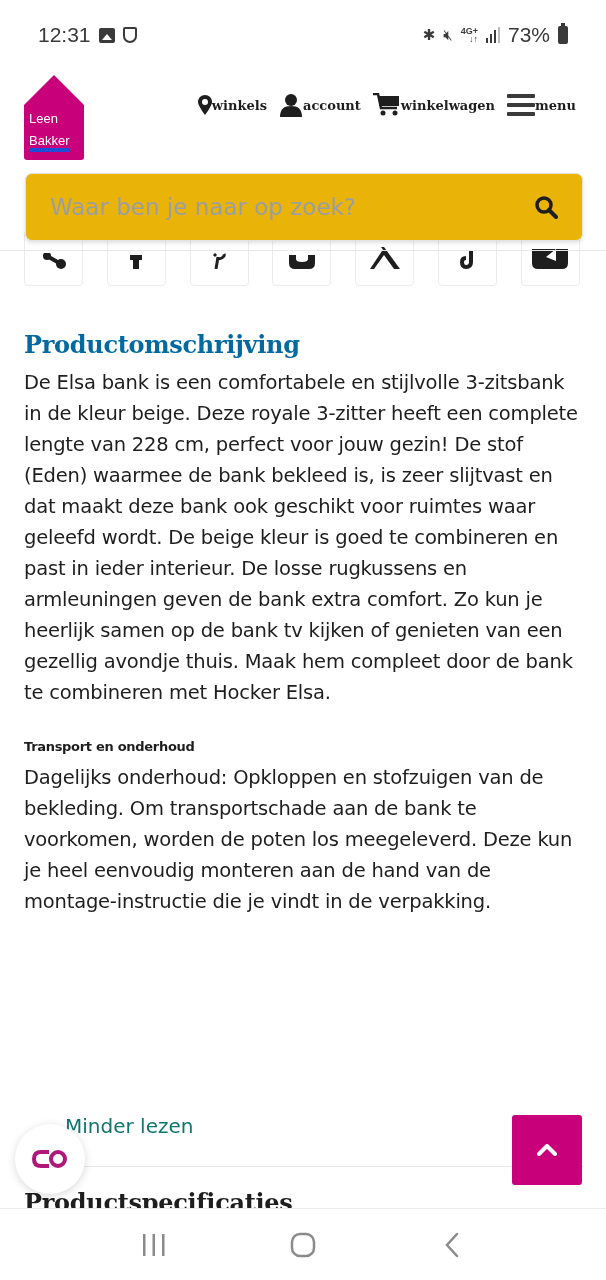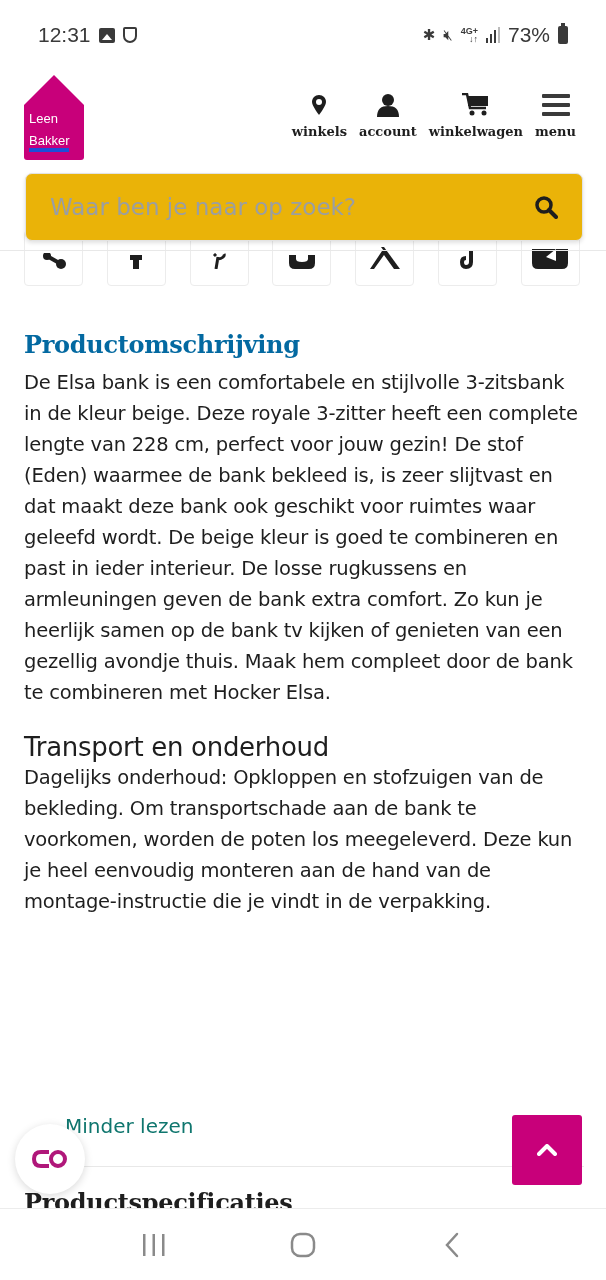--- a/index.html
+++ b/index.html
@@ -21,21 +21,21 @@
   .battery { width: 10px; height: 18px; background: #3a3a3a; border-radius: 2px; position: relative; }
   .battery::before { content: ""; position: absolute; top: -3px; left: 3px; width: 4px; height: 3px; background: #3a3a3a; }
 
   
   .header { position: absolute; top: 70px; left: 0; width: 606px; height: 100px; padding-left: 16px; }
   .logo { position: absolute; left: 24px; top: 5px; width: 60px; height: 85px; }
   .logo-text { position: absolute; left: 5px; bottom: 8px; color: #fff; font-family: "Liberation Sans", sans-serif; font-size: 13px; line-height: 14px; }
   .logo-text span { display: block; }
   .logo-text .underline { border-bottom: 4px solid #1d4ed8; margin-top: 8px; }
   .nav { position: absolute; right: 30px; top: 22px; display: flex; gap: 12px; align-items: flex-end; }
-  .nav-item { display: flex; flex-direction: column; align-items: center; gap: 6px; cursor: pointer; }
+  .nav-item { display: flex; flex-direction: row; align-items: center; cursor: pointer; }
   .nav-label { font-family: "DejaVu Serif", serif; font-weight: bold; font-size: 13px; color: #1e1e1e; }
   .nav-icon { height: 26px; display: flex; align-items: center; justify-content: center; }
 
   
   .search { position: absolute; left: 25px; top: 173px; width: 558px; height: 68px; background: #eab308; border: 1px solid #e3e3e3; border-radius: 7px; box-shadow: 0 2px 4px rgba(0,0,0,0.12); display: flex; align-items: center; padding: 0 22px 0 24px; z-index: 3; }
   .search input { border: none; outline: none; font-family: "DejaVu Sans", sans-serif; font-size: 23px; color: #333; flex: 1; background: transparent; }
   .search input::placeholder { color: #9a9ea3; }
   .search-btn { width: 28px; height: 28px; display: flex; align-items: center; justify-content: center; cursor: pointer; }
   .header-divider { position: absolute; left: 0; top: 250px; width: 606px; height: 1px; background: #e8e8e8; z-index: 2; }
 
@@ -43,21 +43,21 @@
   .social-row { position: absolute; left: 24px; top: 230px; width: 556px; height: 56px; display: flex; justify-content: space-between; z-index: 1; }
   .social-btn { width: 59px; height: 56px; border: 1px solid #ececec; border-radius: 4px; display: flex; align-items: flex-end; justify-content: center; padding-bottom: 16px; background: #fff; }
 
   
   .content { position: absolute; left: 24px; top: 330px; width: 560px; }
   .section-title { font-family: "DejaVu Serif", serif; font-weight: bold; font-size: 24px; color: #0369a1; margin-bottom: 8px; letter-spacing: -0.3px; }
   .desc { font-size: 19.5px; line-height: 31px; color: #1e1e1e; letter-spacing: -0.2px; }
   .bullets { margin: 24px 0 0 0; list-style: none; }
   .bullets li { font-size: 19.5px; line-height: 31px; padding-left: 16px; position: relative; letter-spacing: -0.2px; }
   .bullets li::before { content: ""; position: absolute; left: 2px; top: 13px; width: 7px; height: 7px; border-radius: 50%; background: #1e1e1e; }
-  .sub-title { font-size: 26px; font-weight: normal; margin-top: 24px; line-height: 30px; letter-spacing: -0.3px; }
+  .sub-title { font-size: 13px; font-weight: bold; margin-top: 24px; line-height: 30px; letter-spacing: -0.3px; }
   .transport { font-size: 19.5px; line-height: 31px; letter-spacing: -0.2px; }
 
   .read-less { position: absolute; left: 65px; top: 1114px; font-size: 20px; color: #0f766e; cursor: pointer; }
   .read-less-divider { position: absolute; left: 62px; top: 1166px; width: 522px; height: 1px; background: #e8e8e8; }
   .spec-title { position: absolute; left: 24px; top: 1188px; font-family: "DejaVu Serif", serif; font-weight: bold; font-size: 24px; height: 20px; overflow: hidden; letter-spacing: -0.3px; }
 
   .chat-btn { position: absolute; left: 15px; top: 1124px; width: 70px; height: 70px; border-radius: 50%; background: #fff; box-shadow: 0 2px 8px rgba(0,0,0,0.15); display: flex; align-items: center; justify-content: center; cursor: pointer; z-index: 5; }
   .top-btn { position: absolute; left: 512px; top: 1115px; width: 70px; height: 70px; border-radius: 3px; background: #c8007a; display: flex; align-items: center; justify-content: center; cursor: pointer; z-index: 5; }
 
   

